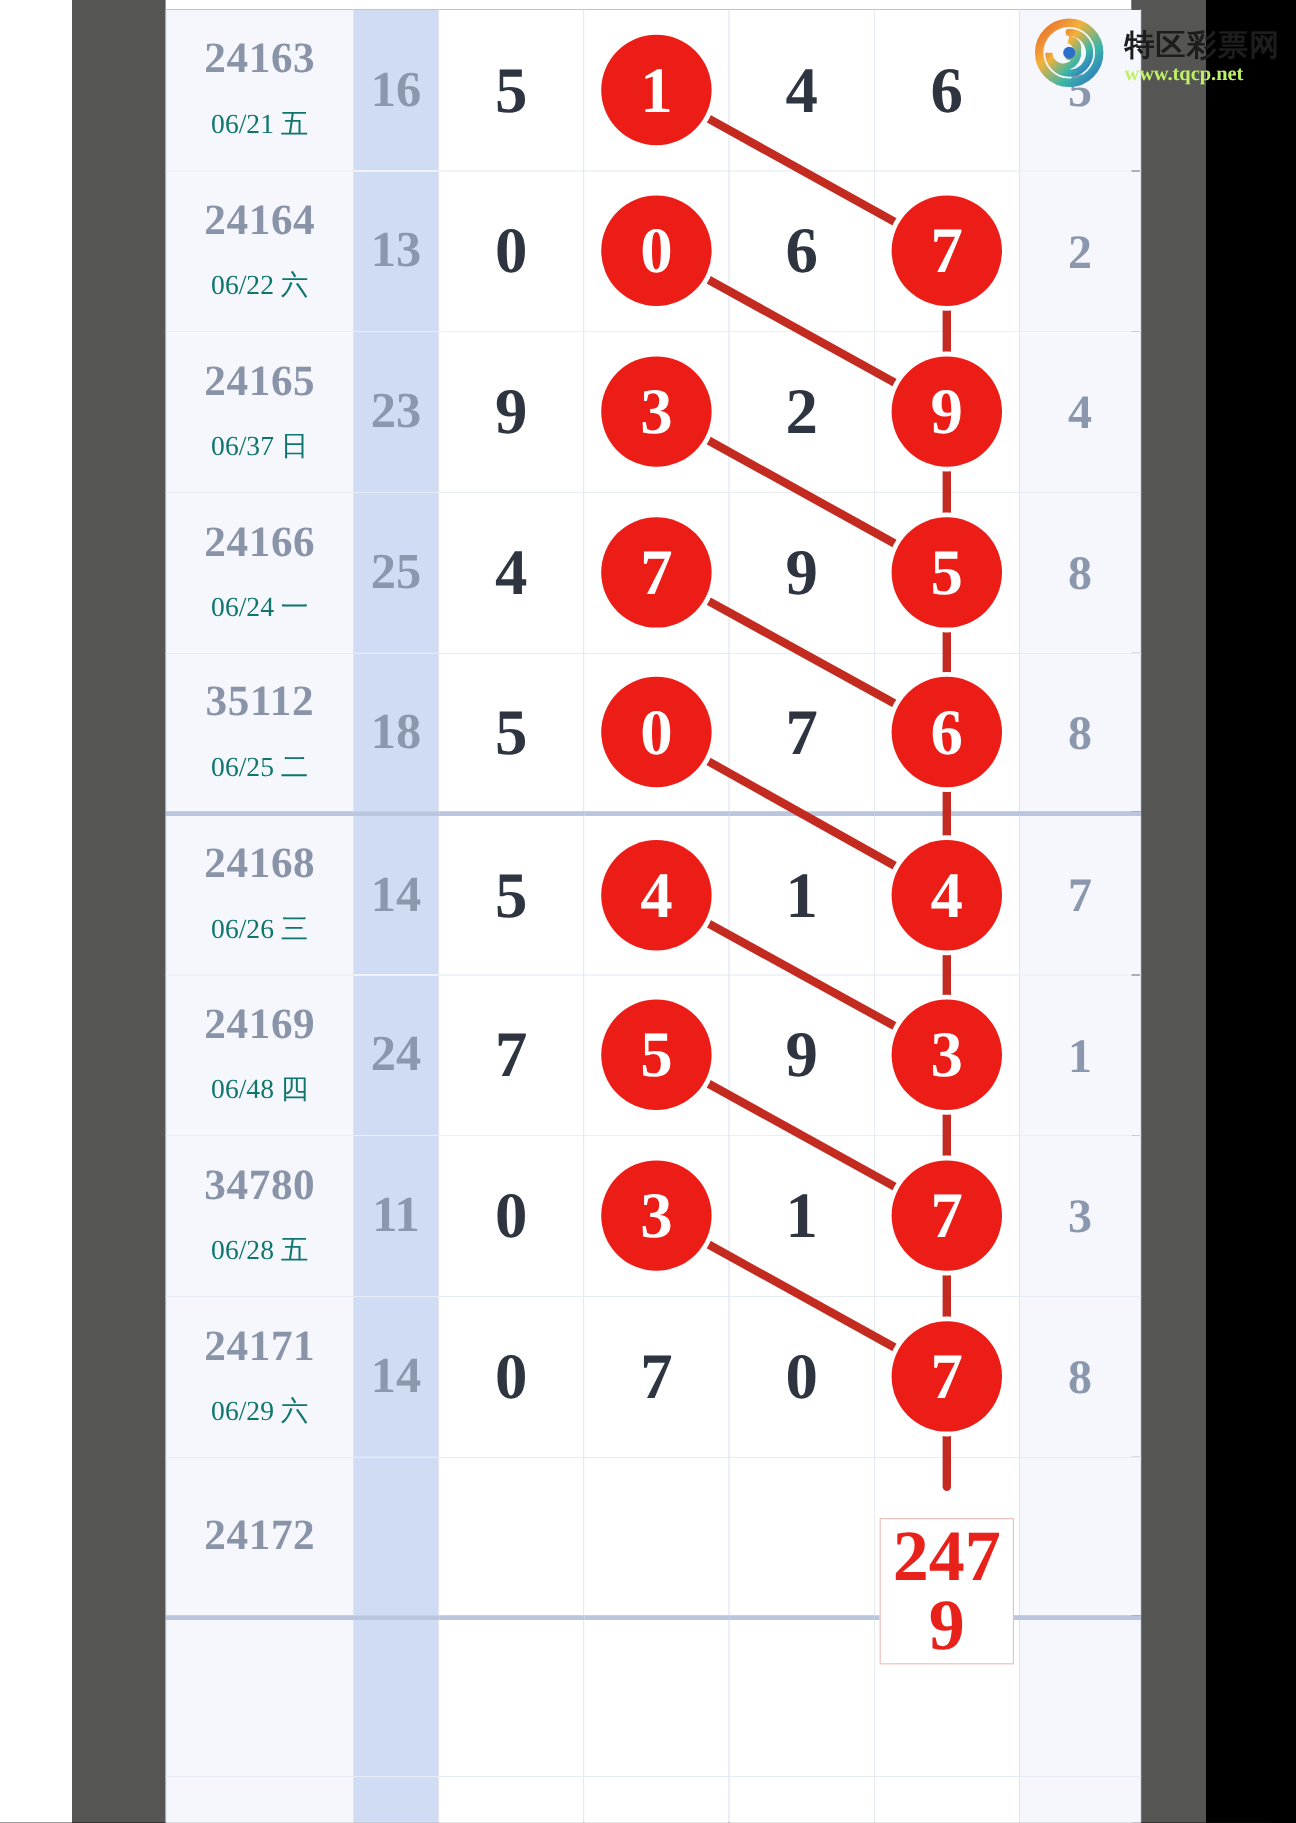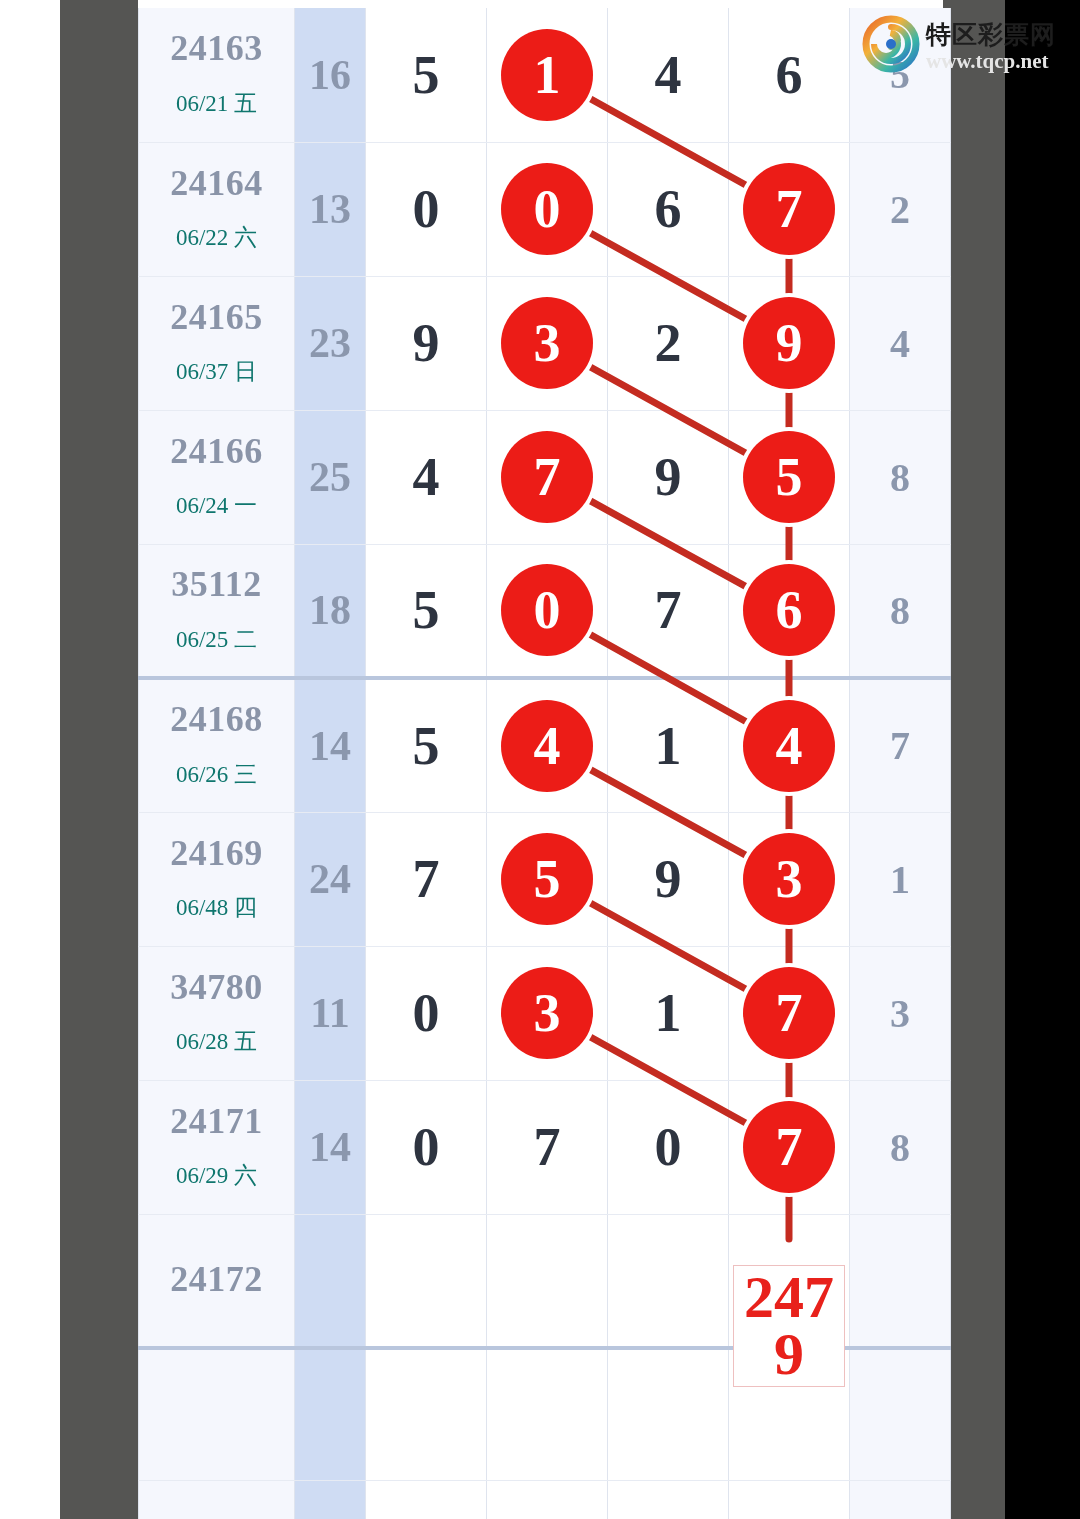--- a/index.html
+++ b/index.html
@@ -85,27 +85,27 @@
   
   #links{
     position:absolute;left:0;top:0;width:805px;height:1511px;
     pointer-events:none;z-index:2;
   }
   
   #watermark{
     position:absolute;left:860px;top:6px;width:220px;height:80px;z-index:10;
     display:flex;align-items:center;
   }
-  #wm-text{margin-left:4px;}
+  #wm-text{margin-left:15px;}
   .wm-cn{
     display:block;font-size:25px;font-weight:bold;color:#1d1d1d;
     letter-spacing:1px;font-family:"DejaVu Sans", sans-serif;
   }
   .wm-url{
-    display:block;font-size:21px;color:#e5e5e5;font-weight:bold;
+    display:block;font-size:17px;color:#bef264;font-weight:bold;
     font-family:"Liberation Serif", serif;margin-top:-2px;
   }
 </style>
 </head>
 <body>
 
 <div id="frame-white-top"></div>
 <div id="frame-white-topstrip"></div>
 <div id="frame-left"></div>
 <div id="frame-right"></div>

